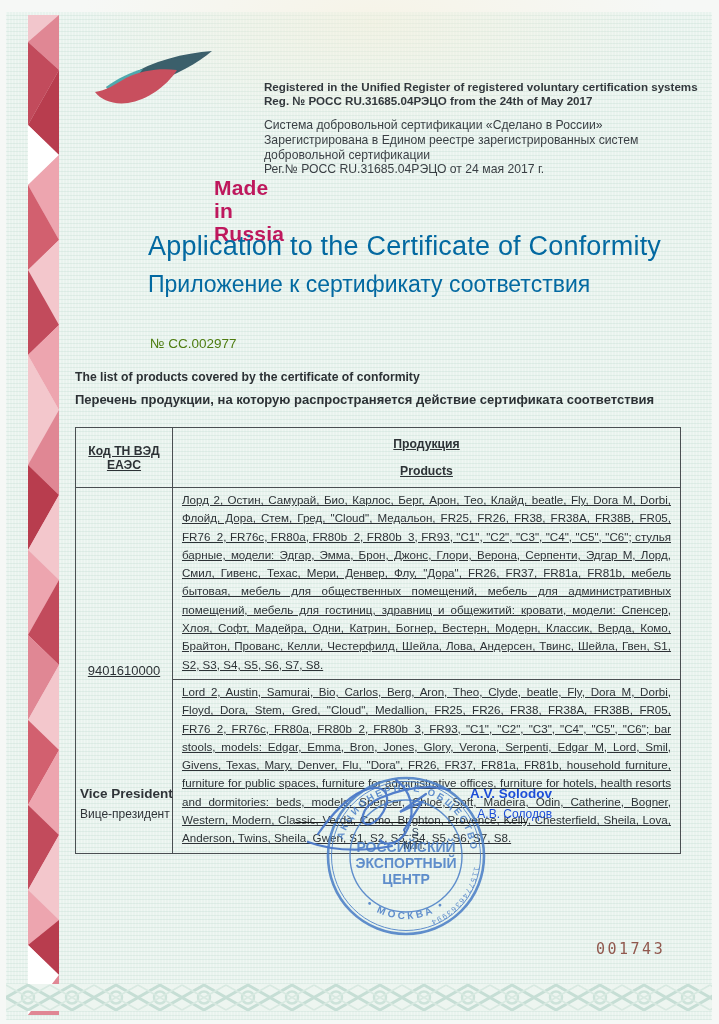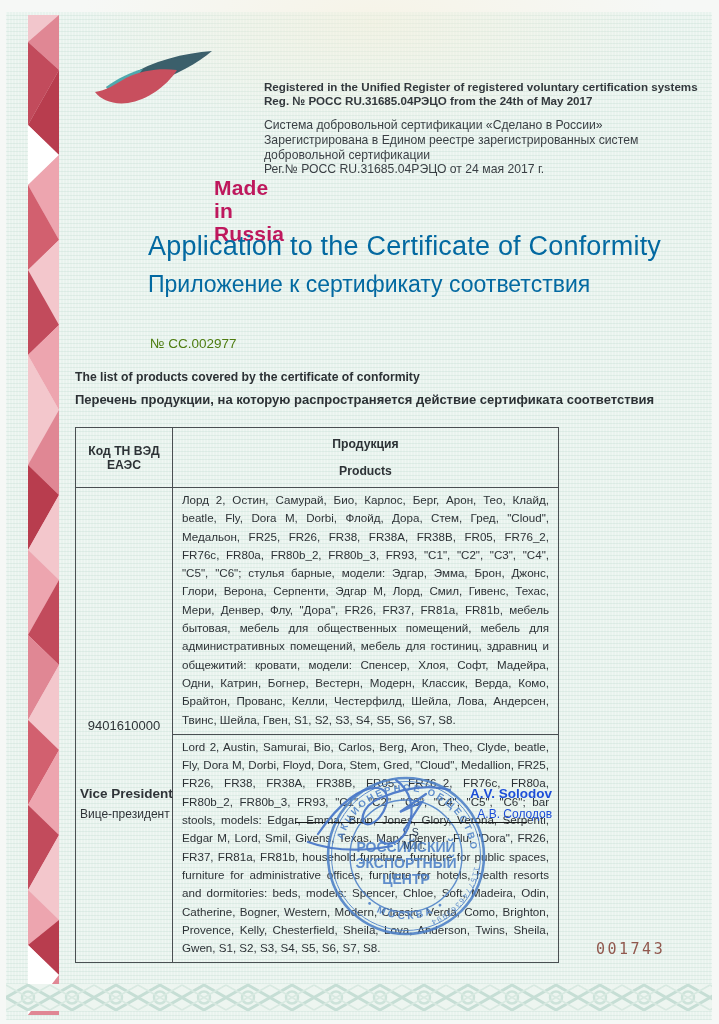--- a/index.html
+++ b/index.html
@@ -32,22 +32,23 @@
   .head-en{font-weight:bold;font-size:11.6px;line-height:14.2px;}
   .head-ru{font-size:12.2px;line-height:14.6px;margin-top:10px;color:#3a3f44;}
   .title-block{position:absolute;left:148px;top:231px;color:#0369a1;}
   .title-en{font-size:27px;letter-spacing:.2px;}
   .title-ru{font-size:23px;margin-top:9px;}
   .cert-no{position:absolute;left:150px;top:336px;font-weight:normal;font-size:13.5px;color:#4d7c0f;}
   .list-heading{position:absolute;left:75px;top:370px;width:606px;color:#2c3135;}
   .lh-en{font-weight:bold;font-size:12.2px;}
   .lh-ru{font-weight:bold;font-size:13px;margin-top:8px;}
   table.products{
-    position:absolute;left:75px;top:427px;width:484px;border-collapse:collapse;
+    position:absolute;left:75px;top:427px;width:606px;border-collapse:collapse;
     color:#2d3236;
+    text-decoration:underline;
   }
   table.products td{border:1.5px solid #4a4f52;vertical-align:middle;}
   td.col-code{width:94px;text-align:center;}
   td.hdr{height:57px;text-align:center;font-weight:bold;font-size:12.2px;}
   .hdr-gap{height:13px;}
   td.cell-text{
     font-size:11.6px;line-height:18.3px;text-align:justify;
     padding:3px 9px 5px 9px;vertical-align:top;
   }
   td.cell-ru{height:138px;}

